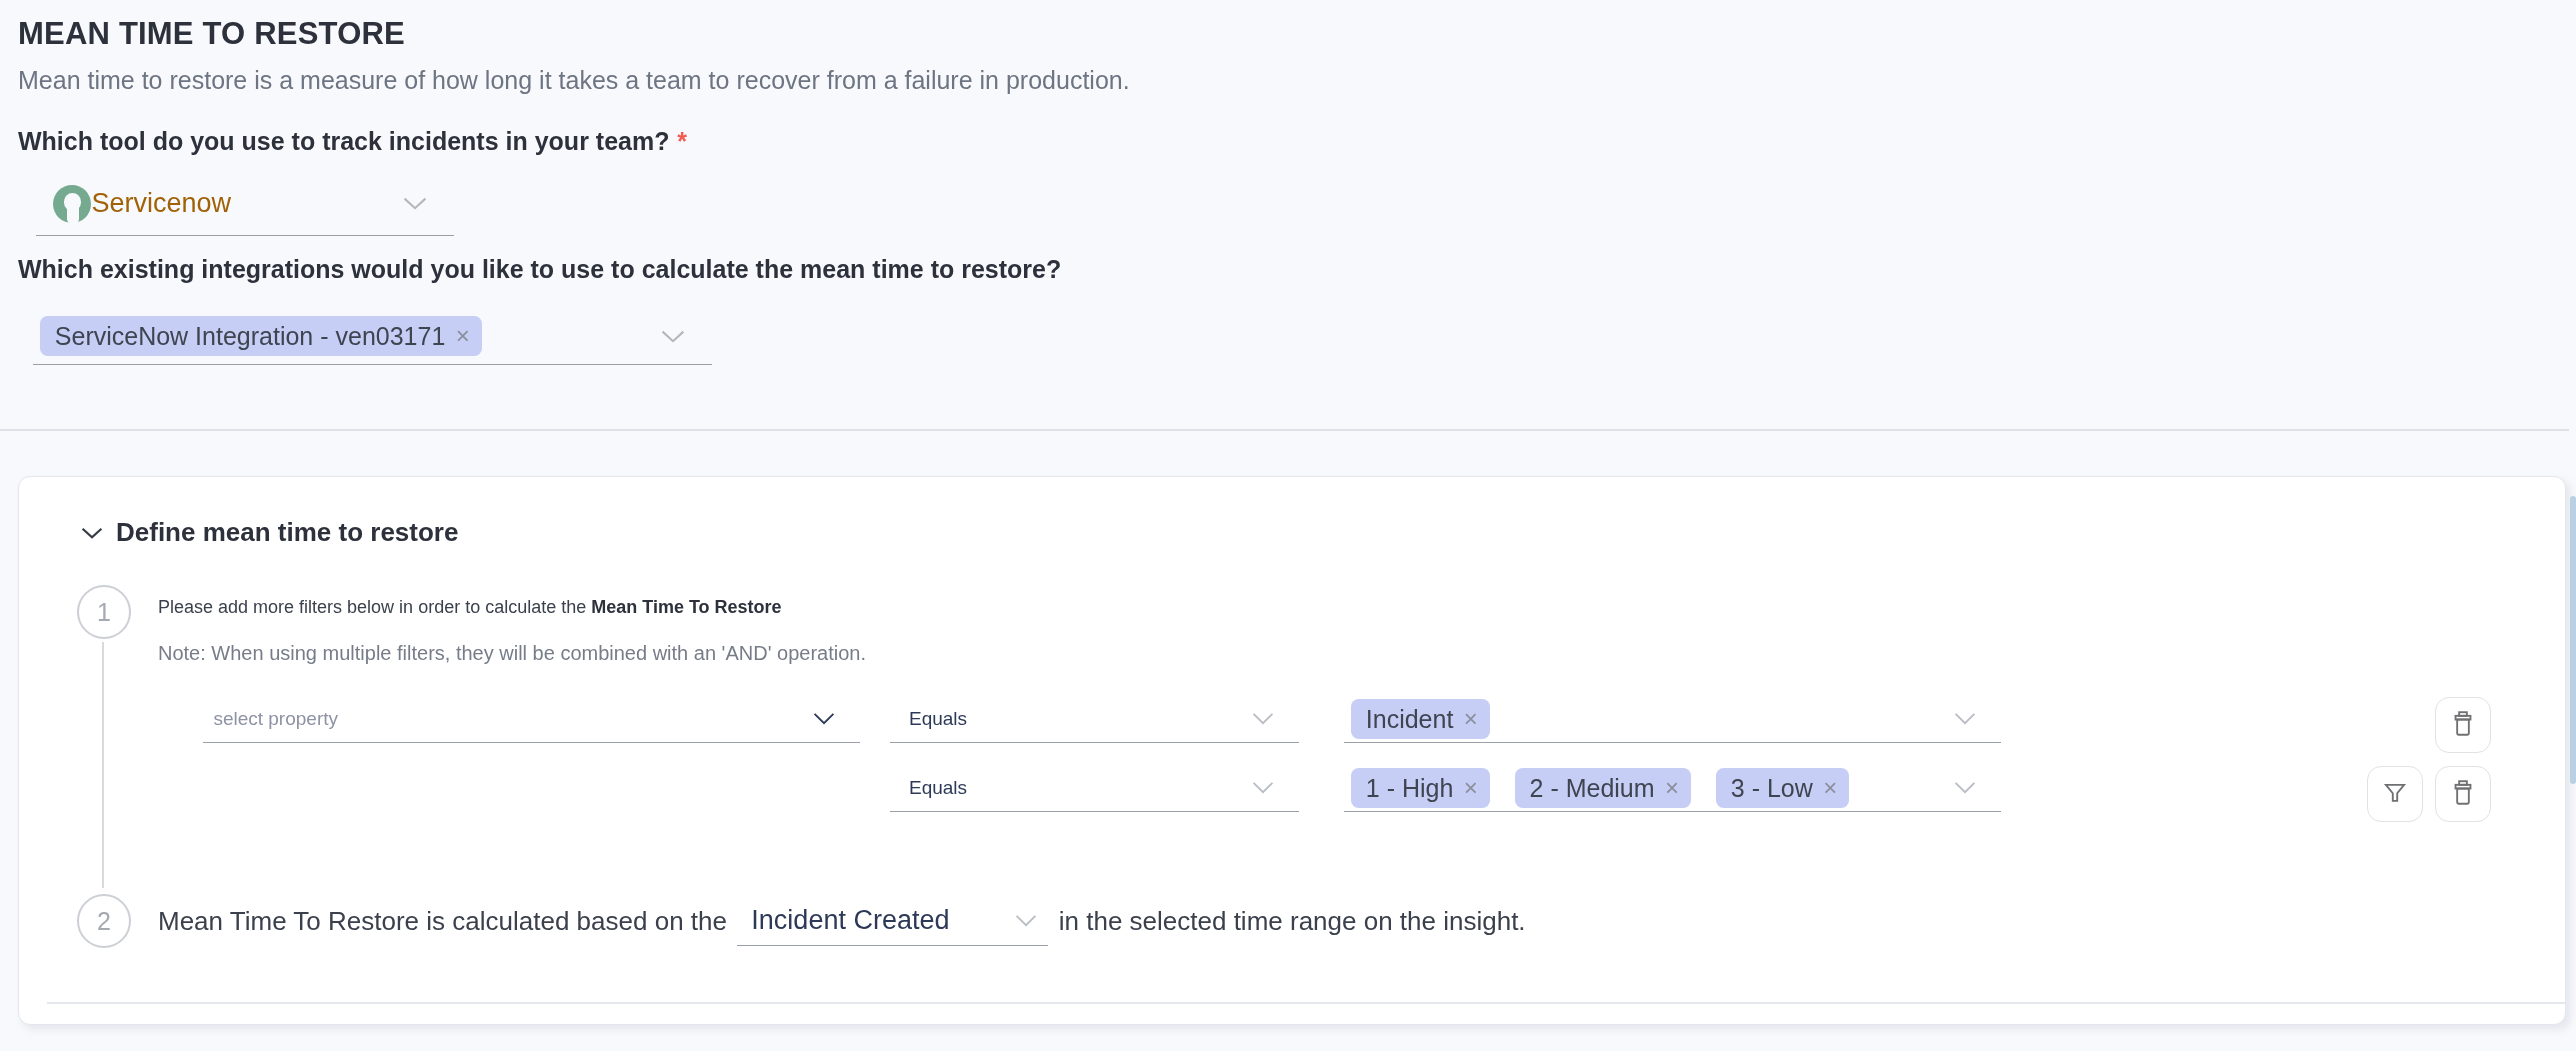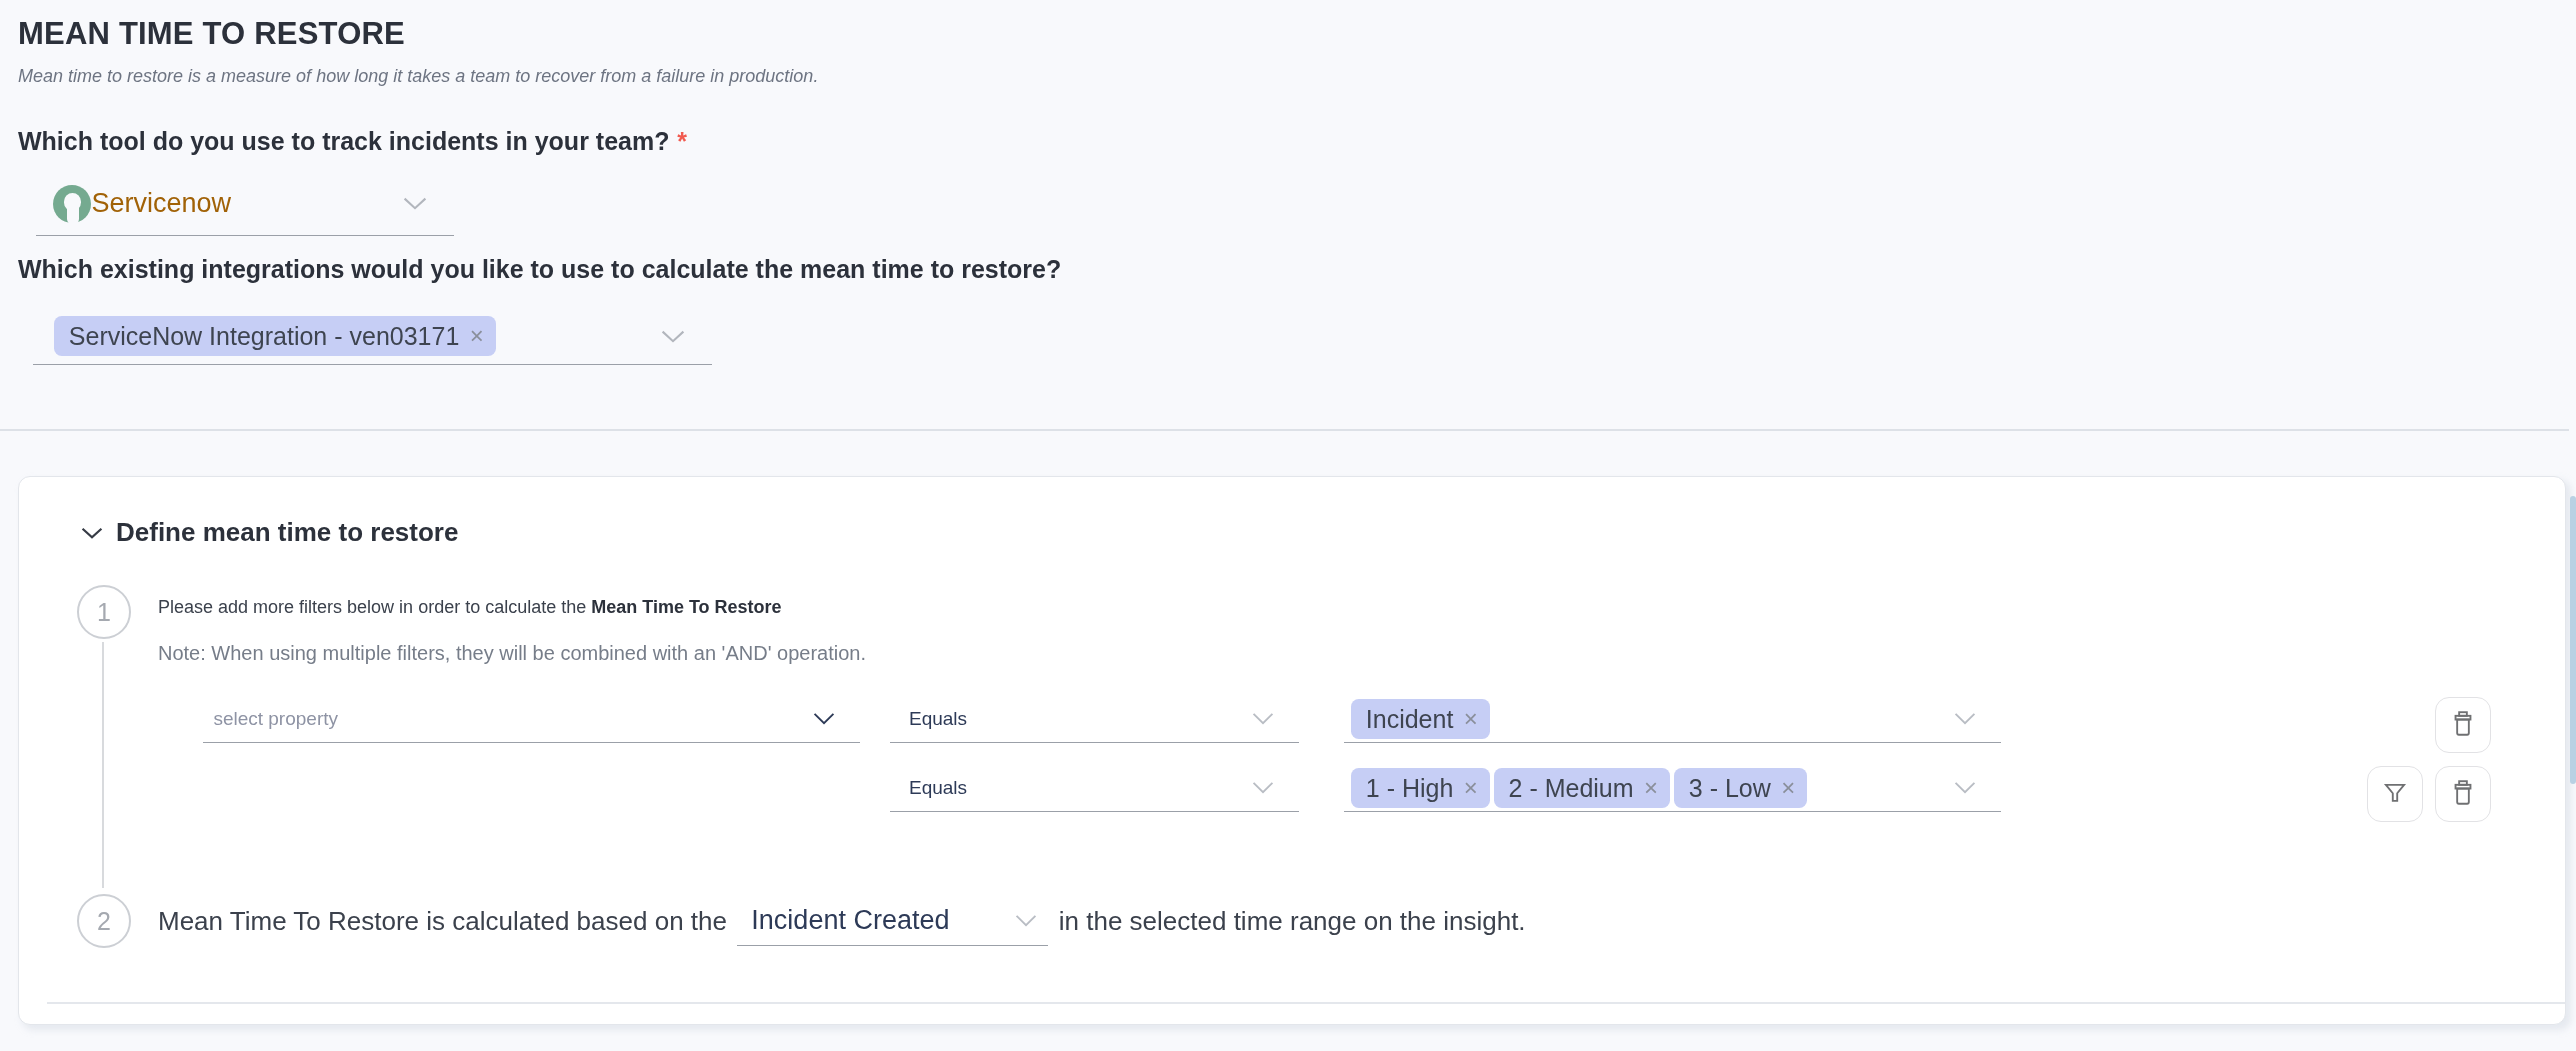--- a/index.html
+++ b/index.html
@@ -16,42 +16,42 @@
     --line:#dde1e7;
     --btn-border:#e2e2e5;
     --icon-gray:#6f7072;
   }
   *{margin:0;padding:0;box-sizing:border-box;}
   html,body{background:var(--page-bg);}
   body{font-family:"Liberation Sans", sans-serif;}
   .page{position:relative;width:2576px;height:1052px;background:var(--page-bg);overflow:hidden;}
 
   .page-title{position:absolute;left:18px;top:15.6px;font-size:31px;font-weight:700;color:var(--dark);letter-spacing:0.2px;}
-  .page-subtitle{position:absolute;left:18px;top:66px;font-size:18px;color:var(--gray);font-style:italic;}
+  .page-subtitle{position:absolute;left:18px;top:66px;font-size:25px;color:var(--gray);}
 
   .q-label{position:absolute;font-size:25px;font-weight:700;color:var(--dark);white-space:nowrap;}
   .q-label .req{color:#f15b50;margin-left:7.8px;font-weight:700;}
 
   .u-select{position:absolute;border-bottom:1.7px solid var(--underline);display:flex;align-items:center;background:transparent;}
   .chev{display:inline-block;line-height:0;}
   .chev svg{display:block;}
 
   
   .tool-select{left:36px;top:172px;width:418px;height:64px;}
   .sn-logo{position:relative;width:38px;height:38px;margin-left:17.4px;border-radius:50%;background:#75aa90;flex:0 0 auto;}
   .sn-logo::before{content:"";position:absolute;left:10.4px;top:8.7px;width:17.4px;height:17.4px;border-radius:50%;background:var(--page-bg);}
   .sn-logo::after{content:"";position:absolute;left:14px;top:21px;width:11.3px;height:19px;background:var(--page-bg);border-radius:0 0 6px 6px;}
   .tool-select .val{font-size:27px;color:#a16207;}
   .tool-select .chev{position:absolute;right:26px;color:#b2b6bd;}
 
   
   .int-select{left:33px;top:308px;width:679px;height:57px;}
   .chip{display:inline-flex;align-items:center;height:40px;background:var(--chip-bg);border-radius:7.8px;padding:0 12px 0 14.8px;font-size:25px;color:var(--chip-text);white-space:nowrap;}
   .chip .x{margin-left:10.4px;font-size:24px;color:#8a8f9b;line-height:1;}
-  .int-select .chip{margin-left:21px;}
+  .int-select .chip{margin-left:7px;}
   .int-select .chev{position:absolute;right:26px;color:#b2b6bd;}
 
   .page-divider{position:absolute;left:0;top:429px;width:2569px;height:1.7px;background:var(--line);}
 
   
   .card{position:absolute;left:18px;top:476px;width:2548px;height:549px;background:#ffffff;border:1.7px solid #e3e6eb;border-radius:12px;box-shadow:4.3px 4.3px 7px rgba(196,202,214,.35);}
   .card-chevron{position:absolute;left:61px;top:49px;color:#363b45;}
   .card-title{position:absolute;left:97px;top:40px;font-size:26px;font-weight:700;color:var(--dark);}
 
   .step-circle{position:absolute;width:54px;height:54px;border-radius:50%;border:2.6px solid #cccfd4;background:#fff;color:#a5a9b0;display:flex;align-items:center;justify-content:center;font-size:25px;z-index:2;}
@@ -68,21 +68,21 @@
   .row2{top:288px;}
   .f-prop{left:184px;width:657px;padding-left:10.4px;}
   .f-op{left:871px;width:409px;padding-left:19px;}
   .f-val{left:1325px;width:657px;padding-left:7px;}
   .field .text{font-size:19px;white-space:nowrap;}
   .text.placeholder{color:var(--placeholder);}
   .text.value{color:var(--navy);}
   .field .chev{position:absolute;right:24px;}
   .chev-dark{color:var(--navy);}
   .chev-light{color:#b9bdc4;}
-  .f-val .chip{margin-right:4px;}
+  .f-val .chip{margin-right:25px;}
 
   .icon-btn{position:absolute;width:56px;height:56px;background:#fff;border:1.7px solid var(--btn-border);border-radius:14px;display:flex;align-items:center;justify-content:center;cursor:pointer;}
   .btn-trash1{left:2416px;top:220px;}
   .btn-funnel{left:2348px;top:289px;}
   .btn-trash2{left:2416px;top:289px;}
 
   .s2-row{position:absolute;left:139px;top:419px;height:50px;display:flex;align-items:center;white-space:nowrap;}
   .s2-row .txt{font-size:26px;color:var(--body);}
   .s2-select{position:relative;align-self:stretch;display:flex;align-items:center;width:311px;margin:0 10.4px;border-bottom:1.7px solid var(--underline);}
   .s2-select .text{margin-left:14px;font-size:27px;}

